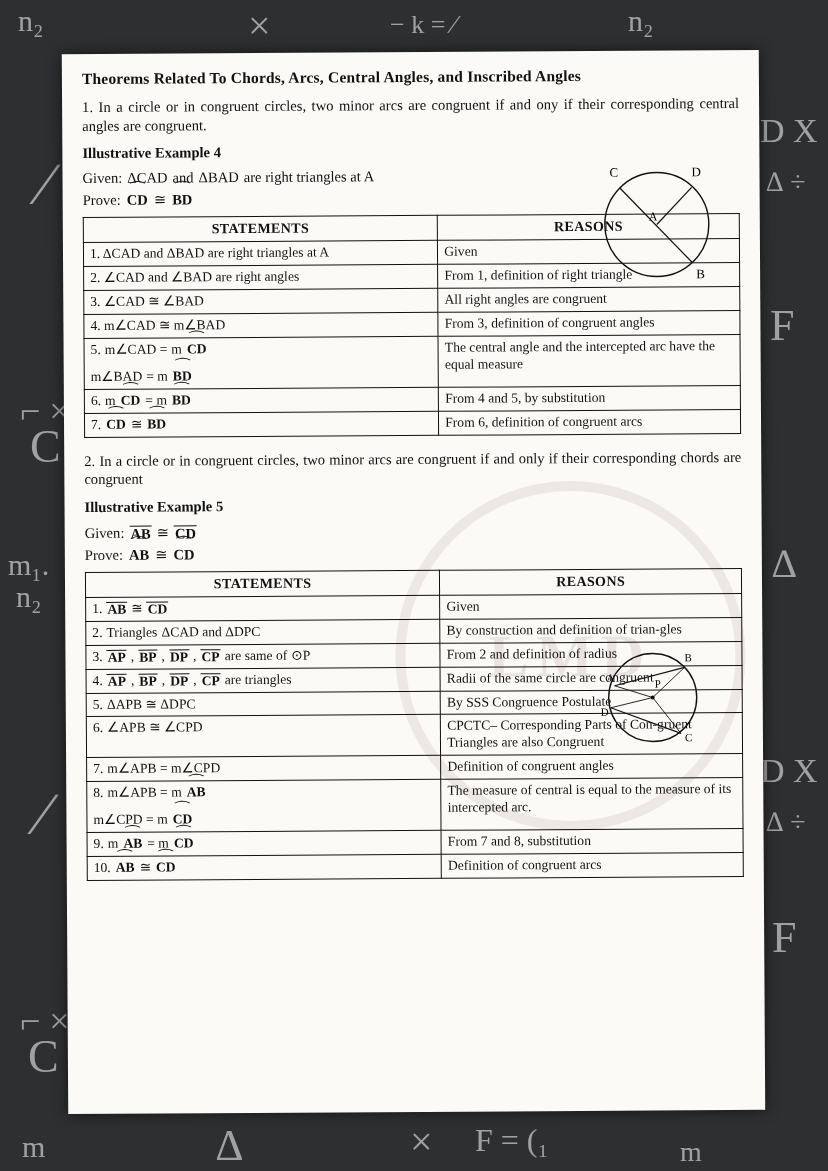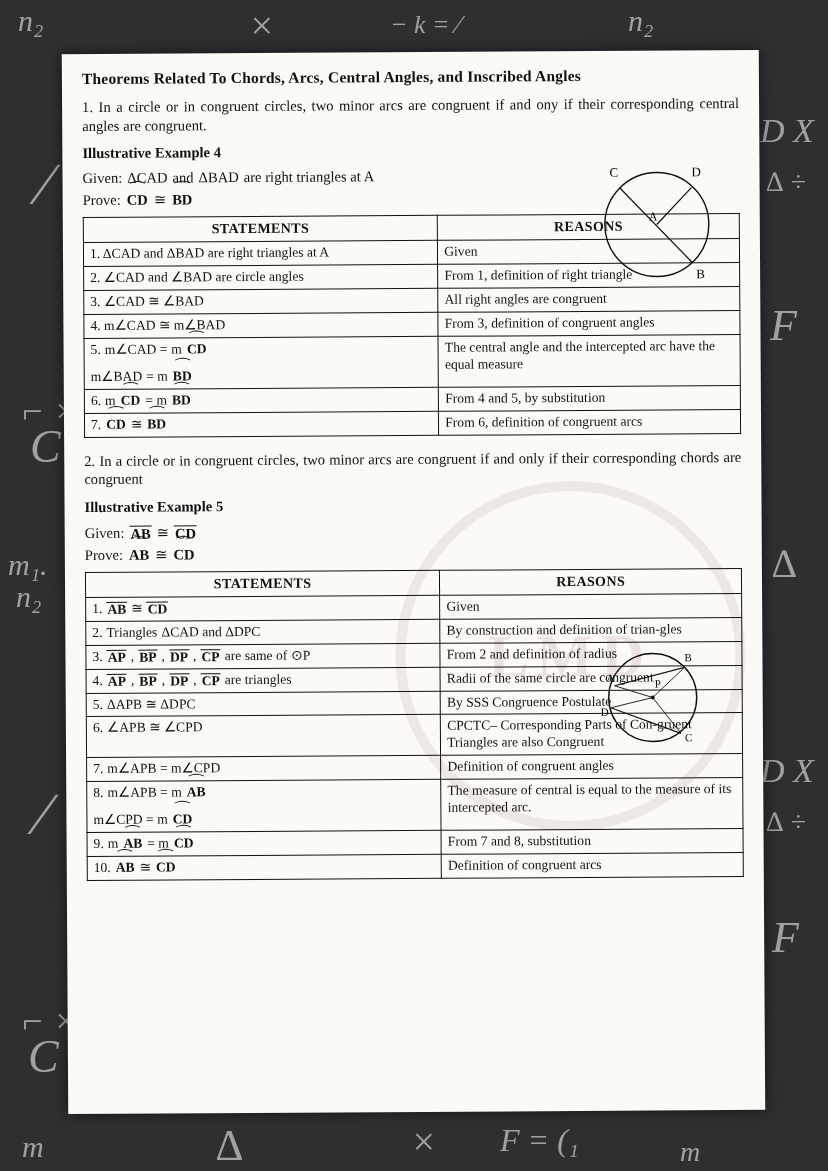--- a/index.html
+++ b/index.html
@@ -8,21 +8,20 @@
     background:#2e2f31;
     font-family:"Liberation Serif", serif;
     overflow:hidden;
     position:relative;
   }
   
   .chalk{
     position:absolute;
     color:rgba(255,255,255,.55);
     font-family:"Liberation Serif", serif;
-    font-style:italic;
     pointer-events:none;
     user-select:none;
     white-space:nowrap;
   }
   .page{
     position:absolute;
     left:65px;top:52px;
     width:697px;height:1060px;
     background:#fbfaf7;
     box-shadow:0 0 14px rgba(0,0,0,.6);
@@ -136,21 +135,21 @@
     <div class="chalk" style="left: 772px; top: 540px; font-size: 40px;">∆</div>
     <div class="chalk" style="left: 760px; top: 752px; font-size: 34px;">D X</div>
     <div class="chalk" style="left: 766px; top: 806px; font-size: 28px;">∆ ÷</div>
     <div class="chalk" style="left: 772px; top: 912px; font-size: 44px;">F</div>
     <div class="chalk" style="left: 38px; top: 780px; font-size: 60px;">∕</div>
     <div class="chalk" style="left: 20px; top: 1000px; font-size: 36px;">⌐ ×</div>
     <div class="chalk" style="left: 28px; top: 1030px; font-size: 46px;">C</div>
     <div class="chalk" style="left: 22px; top: 1130px; font-size: 30px;">m</div>
     <div class="chalk" style="left: 216px; top: 1120px; font-size: 44px;">∆</div>
     <div class="chalk" style="left: 410px; top: 1118px; font-size: 40px;">×</div>
-    <div class="chalk" style="left: 500px; top: 1122px; font-size: 32px;">F = (₁</div>
+    <div class="chalk" style="left: 475px; top: 1122px; font-size: 32px;">F = (₁</div>
     <div class="chalk" style="left: 680px; top: 1136px; font-size: 28px;">m</div>
   </div>
 
 <div class="page">
   <div class="watermark">LMD</div>
   <div class="inner">
 
     <h1 class="title">Theorems Related To Chords, Arcs, Central Angles, and Inscribed Angles</h1>
 
     <p class="para">1. In a circle or in congruent circles, two minor arcs are congruent if and ony if their corresponding central angles are congruent.</p>
@@ -198,21 +197,21 @@
           <span>are right triangles at A</span>
         </td>
         <td class="rs">Given</td>
       </tr>
       <tr>
         <td class="st">
           <span class="num">2.</span>
           <span class="sym">∠CAD</span>
           <span>and</span>
           <span class="sym">∠BAD</span>
-          <span>are circle angles</span>
+          <span>are right angles</span>
         </td>
         <td class="rs">From 1, definition of right triangle</td>
       </tr>
       <tr>
         <td class="st">
           <span class="num">3.</span>
           <span class="sym">∠CAD</span>
           <span>≅</span>
           <span class="sym">∠BAD</span>
         </td>

